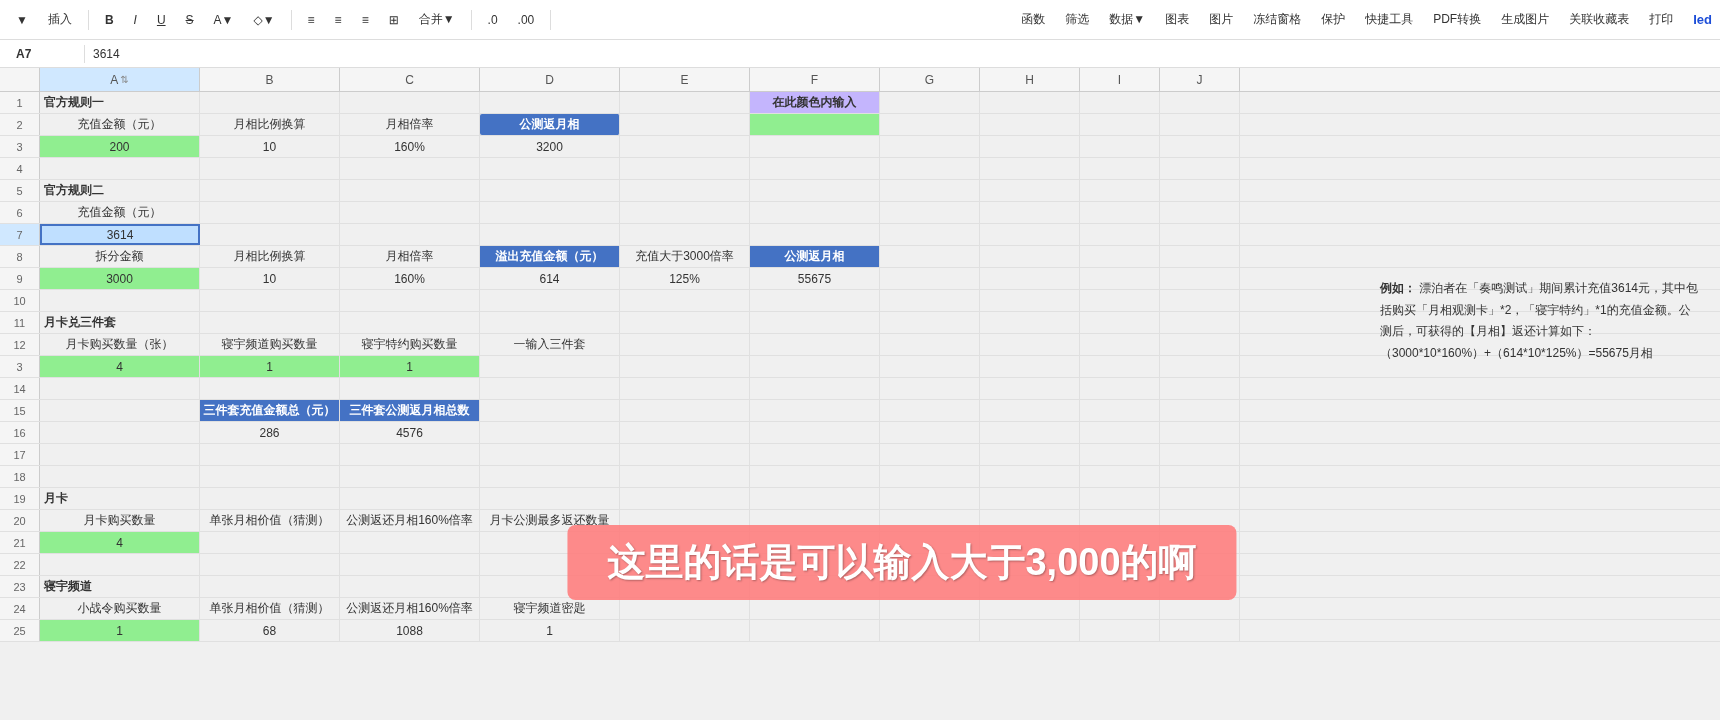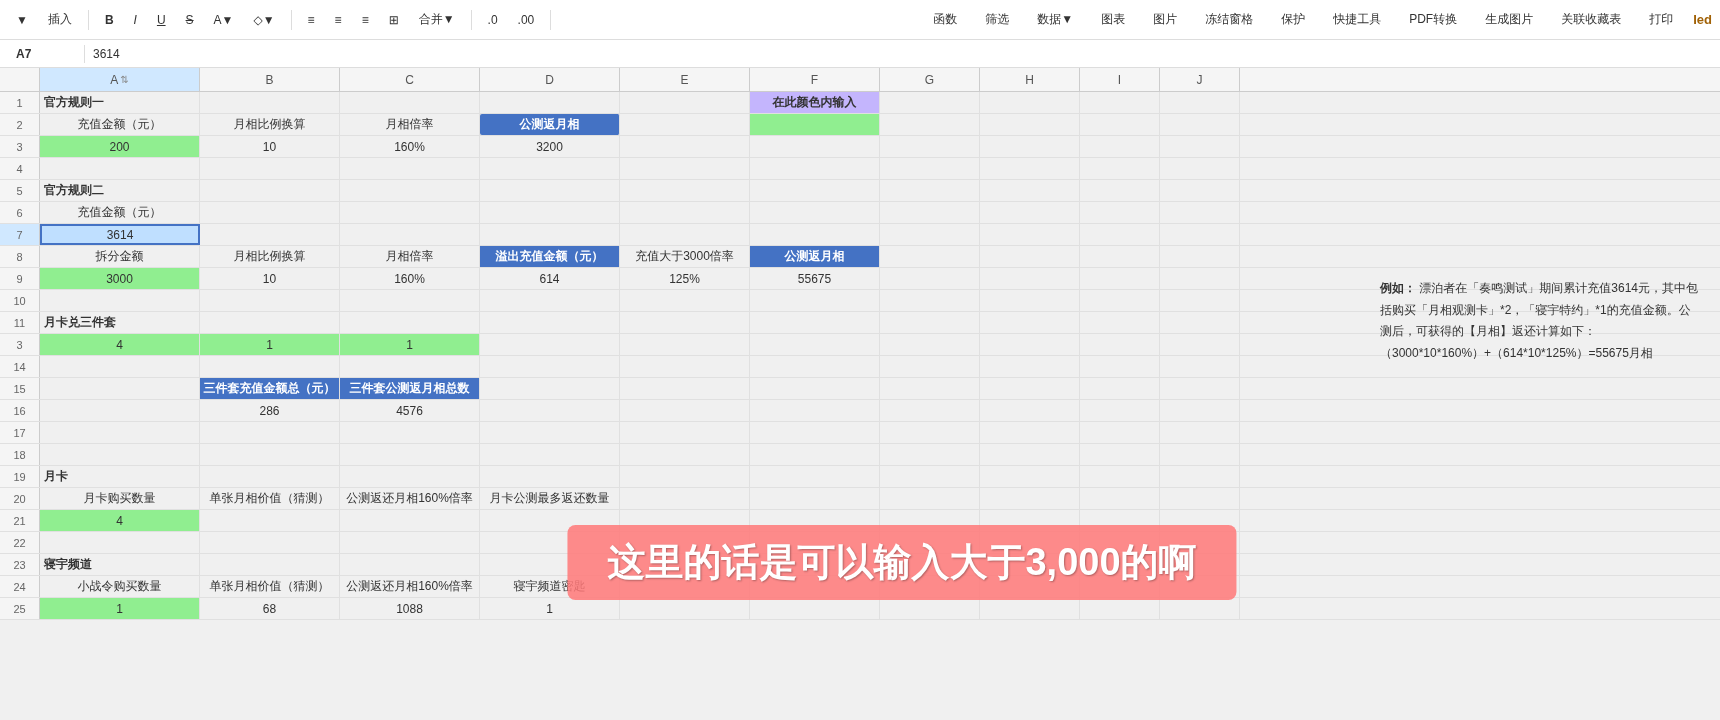--- a/index.html
+++ b/index.html
@@ -31,21 +31,20 @@
       align-items: center;
       gap: 4px;
     }
     .toolbar-right-btn {
       padding: 3px 8px;
       background: none;
       border: none;
       cursor: pointer;
       font-size: 12px;
       color: #333;
-      margin-left: 8px;
     }
 
     
     .formula-bar {
       height: 28px;
       background: #fff;
       border-bottom: 1px solid #ddd;
       display: flex;
       align-items: center;
       padding: 0 16px;
@@ -214,21 +213,21 @@
     <button class="toolbar-right-btn">数据▼</button>
     <button class="toolbar-right-btn">图表</button>
     <button class="toolbar-right-btn">图片</button>
     <button class="toolbar-right-btn">冻结窗格</button>
     <button class="toolbar-right-btn">保护</button>
     <button class="toolbar-right-btn">快捷工具</button>
     <button class="toolbar-right-btn">PDF转换</button>
     <button class="toolbar-right-btn">生成图片</button>
     <button class="toolbar-right-btn">关联收藏表</button>
     <button class="toolbar-right-btn">打印</button>
-    <span style="font-size:13px;color:#a16207;font-weight:bold;margin-left:8px;">Ied</span>
+    <span style="font-size:13px;color:#1d4ed8;font-weight:bold;margin-left:8px;">Ied</span>
   </div>
 </div>
 
 <div class="formula-bar">
   <span class="cell-ref">A7</span>
   <div class="formula-divider"></div>
   <span class="formula-content">3614</span>
 </div>
 
 <div class="spreadsheet" style="position:relative;">
@@ -396,20 +395,33 @@
       <div class="cell w-c"></div>
       <div class="cell w-d"></div>
       <div class="cell w-e"></div>
       <div class="cell w-f"></div>
       <div class="cell w-g"></div>
       <div class="cell w-h"></div>
       <div class="cell w-i"></div>
       <div class="cell w-j"></div>
     </div>
 
+    <div class="sheet-row">
+      <div class="row-num">12</div>
+      <div class="cell w-a">月卡购买数量（张）</div>
+      <div class="cell w-b">寝宇频道购买数量</div>
+      <div class="cell w-c">寝宇特约购买数量</div>
+      <div class="cell w-d">一输入三件套</div>
+      <div class="cell w-e"></div>
+      <div class="cell w-f"></div>
+      <div class="cell w-g"></div>
+      <div class="cell w-h"></div>
+      <div class="cell w-i"></div>
+      <div class="cell w-j"></div>
+    </div>
 
     <div class="sheet-row">
       <div class="row-num">3</div>
       <div class="cell w-a green-bg">4</div>
       <div class="cell w-b green-bg">1</div>
       <div class="cell w-c green-bg">1</div>
       <div class="cell w-d"></div>
       <div class="cell w-e"></div>
       <div class="cell w-f"></div>
       <div class="cell w-g"></div>

